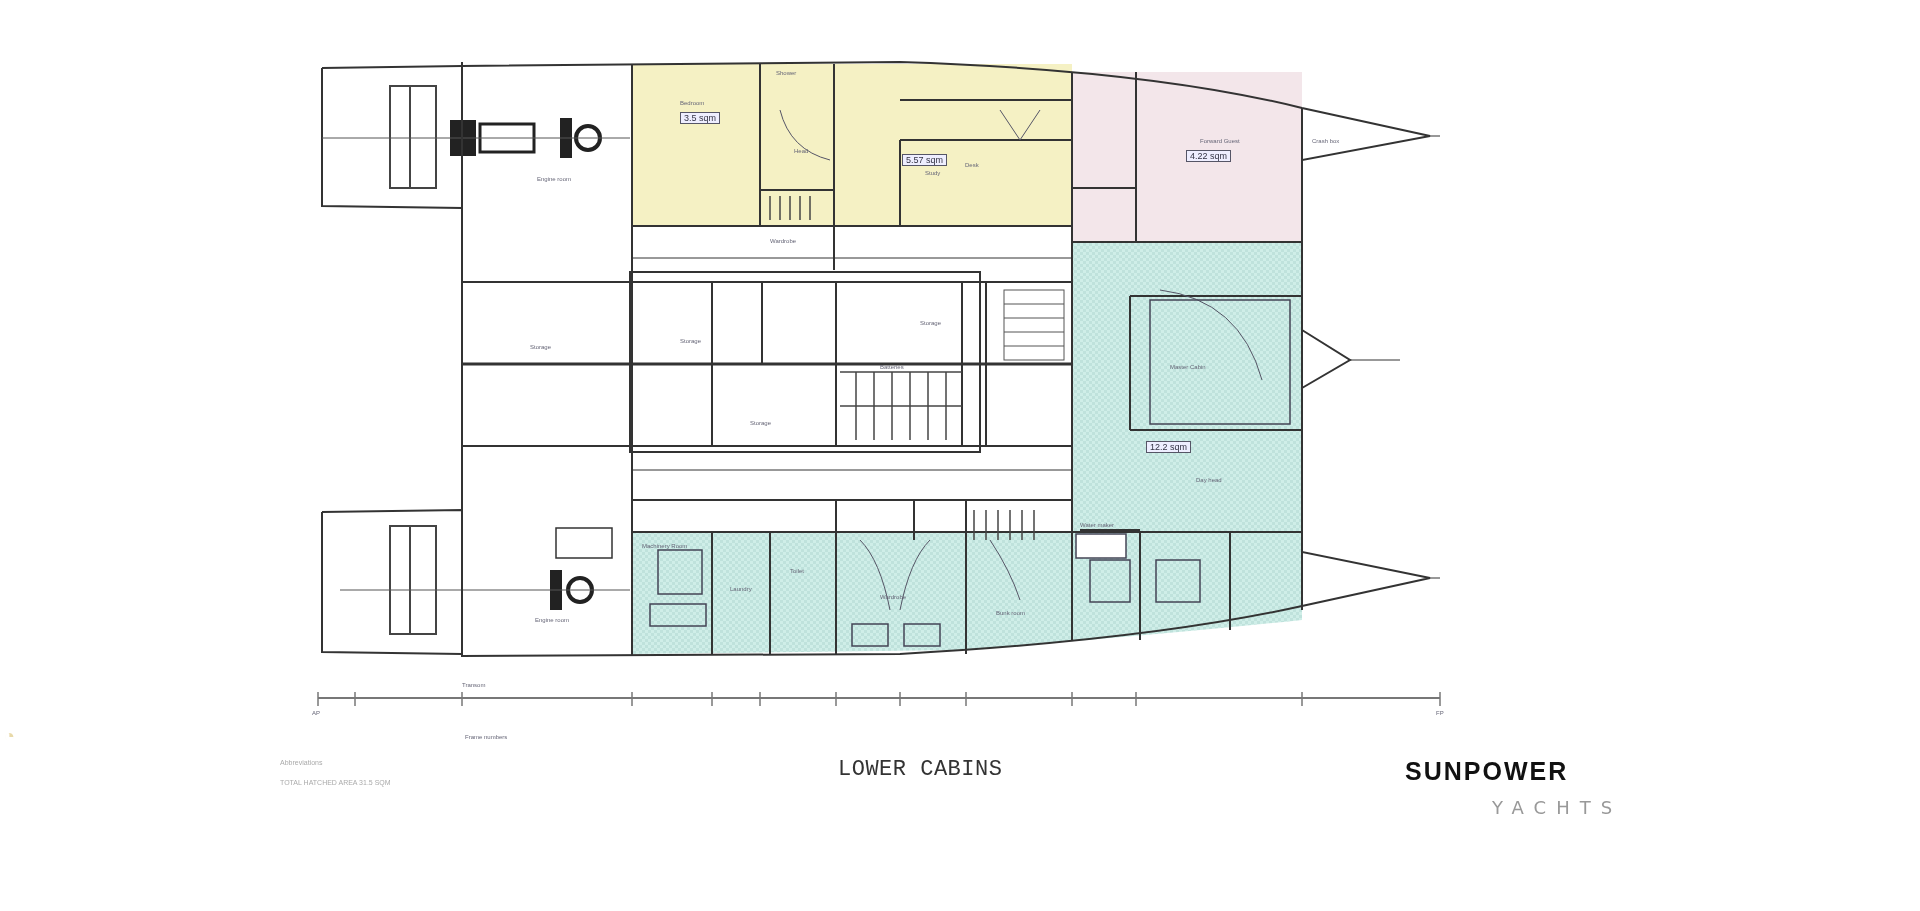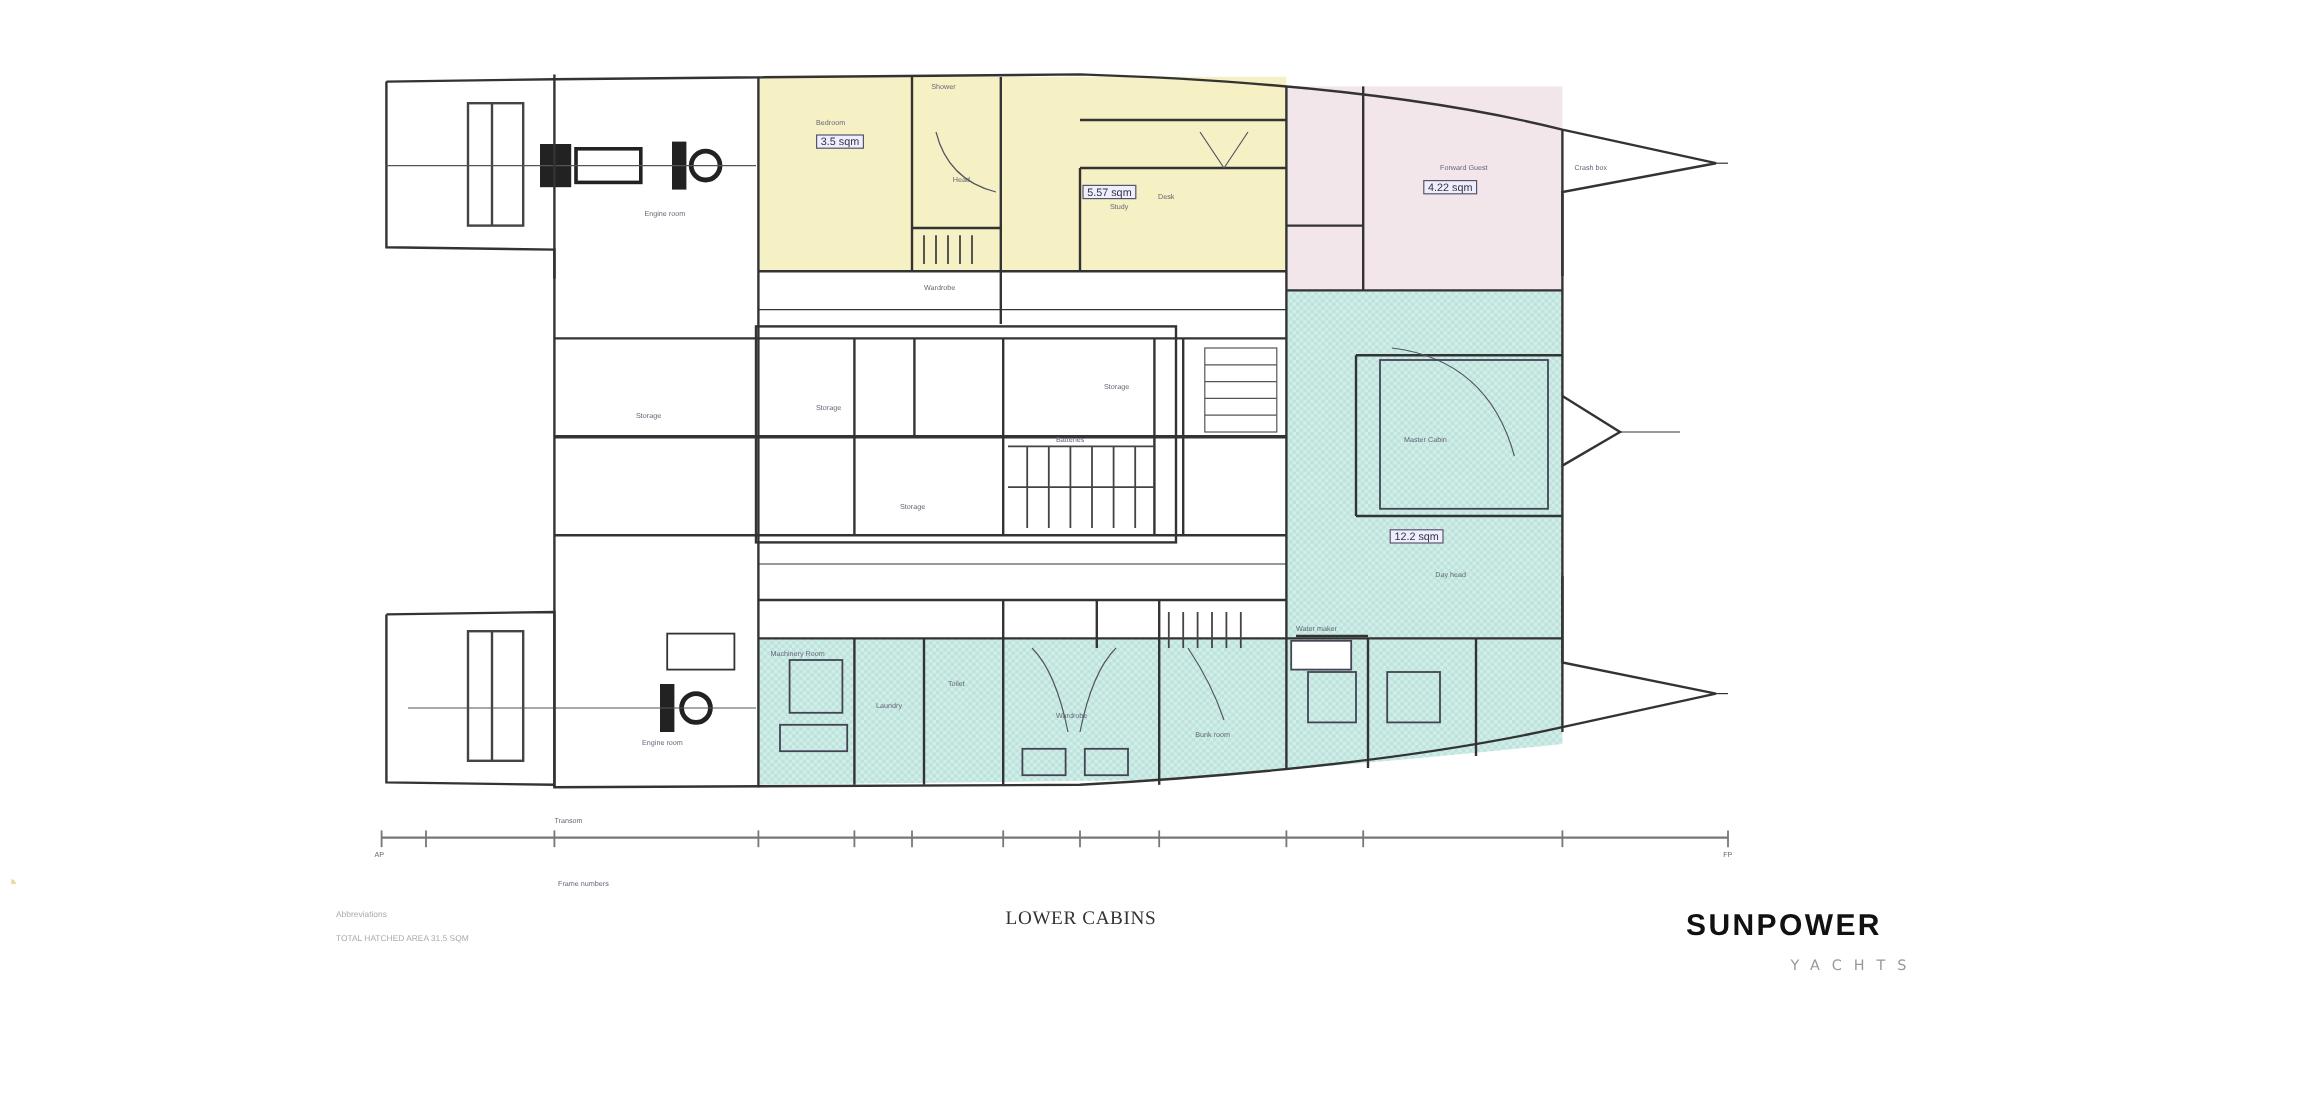--- a/index.html
+++ b/index.html
@@ -1,20 +1,20 @@
 <!DOCTYPE html>
 <html><head>
 <meta charset="utf-8">
 <style>
   html,body{margin:0;padding:0;background:#fff;}
   body{width:1920px;height:911px;position:relative;overflow:hidden;font-family:"Liberation Sans",sans-serif;}
   #plan{position:absolute;left:0;top:0;}
-  .title{position:absolute;left:838px;top:757px;font-size:16px;color:#333;letter-spacing:0.5px;font-family:Liberation Serif, serif;}
+  .title{position:absolute;left:838px;top:757px;font-size:22px;color:#333;letter-spacing:0.5px;font-family:Liberation Mono, monospace;}
   .brand{position:absolute;left:1405px;top:757px;font-size:25px;font-weight:bold;color:#111;letter-spacing:2px;font-family:Liberation Sans, sans-serif;}
-  .brand-sub{position:absolute;left:1492px;top:797px;font-size:12px;color:#999;letter-spacing:10px;font-family:"DejaVu Sans",sans-serif;}
+  .brand-sub{position:absolute;left:1492px;top:797px;font-size:18px;color:#999;letter-spacing:10px;font-family:"DejaVu Sans",sans-serif;}
   .note-h{position:absolute;left:280px;top:759px;font-size:7px;color:#aaa;}
   .note{position:absolute;left:280px;top:779px;font-size:7px;color:#aaa;}
   .lbl{position:absolute;font-size:6px;color:#667;white-space:nowrap;}
   .area{position:absolute;font-size:9px;color:#334;border:1px solid #556;background:#eef;padding:0 3px;white-space:nowrap;}
   .logo-mark{position:absolute;left:4px;top:726px;width:28px;height:20px;color:#e8d9a8;font-size:18px;}
 </style>
 </head>
 <body>
 
 <svg id="plan" width="1920" height="911" viewBox="0 0 1920 911">
@@ -170,21 +170,21 @@
     <line x1="1072" y1="692" x2="1072" y2="706"></line>
     <line x1="1136" y1="692" x2="1136" y2="706"></line>
     <line x1="1302" y1="692" x2="1302" y2="706"></line>
     <line x1="1440" y1="692" x2="1440" y2="706"></line>
   </g>
 </svg>
 
 <div class="area" style="left:680px;top:112px;">3.5 sqm</div>
 <div class="area" style="left:902px;top:154px;">5.57 sqm</div>
 <div class="area" style="left:1186px;top:150px;">4.22 sqm</div>
-<div class="area" style="left:1146px;top:441px;margin-left:12px;">12.2 sqm</div>
+<div class="area" style="left:1146px;top:441px;">12.2 sqm</div>
 
 <div class="lbl" style="left:537px;top:176px;">Engine room</div>
 <div class="lbl" style="left:680px;top:100px;">Bedroom</div>
 <div class="lbl" style="left:776px;top:70px;">Shower</div>
 <div class="lbl" style="left:794px;top:148px;">Head</div>
 <div class="lbl" style="left:770px;top:238px;">Wardrobe</div>
 <div class="lbl" style="left:925px;top:170px;">Study</div>
 <div class="lbl" style="left:965px;top:162px;">Desk</div>
 <div class="lbl" style="left:530px;top:344px;">Storage</div>
 <div class="lbl" style="left:680px;top:338px;">Storage</div>

